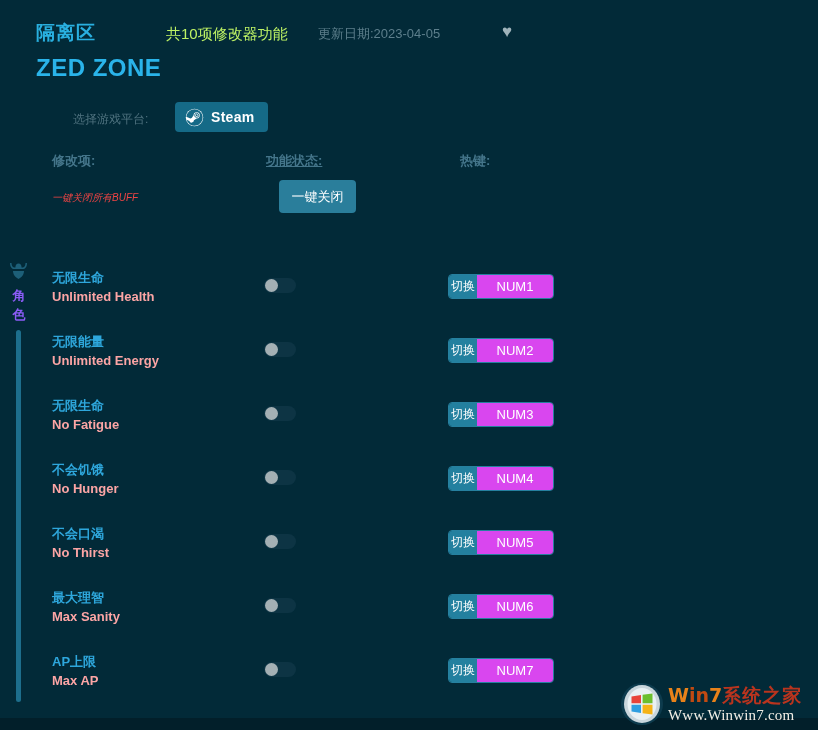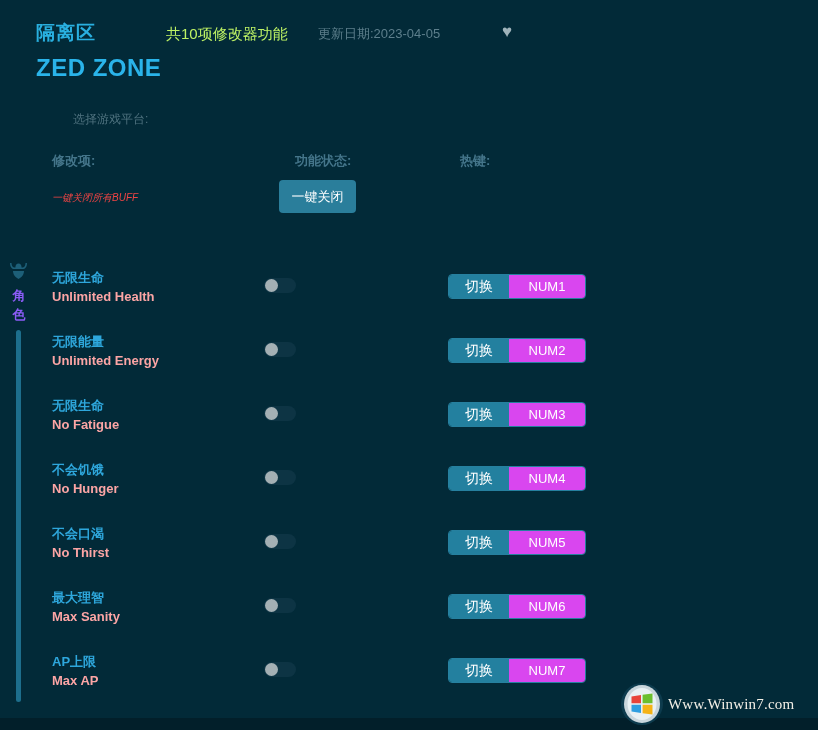--- a/index.html
+++ b/index.html
@@ -105,21 +105,21 @@
     width: 694px; height: 20px;
   }
   .col-h {
     position: absolute;
     top: 0;
     font-size: 13px;
     font-weight: bold;
     color: #44758a;
   }
   .col-h.c1 { left: 52px; }
-  .col-h.c2 { left: 295px; }
+  .col-h.c2 { left: 266px; text-decoration: underline; }
   .col-h.c3 { left: 460px; }
 
   
   .buff-row {
     position: absolute;
     left: 0; top: 180px;
     width: 818px; height: 42px;
   }
   .buff-label {
     position: absolute;
@@ -223,22 +223,22 @@
     display: flex;
     align-items: stretch;
     border: 1px solid #26809f;
     border-radius: 4px;
     overflow: hidden;
     cursor: pointer;
   }
   .hotkey .hk-action {
     background: #23809f;
     color: #ffffff;
-    font-size: 14px;
-    padding: 0 16px;
+    font-size: 12px;
+    padding: 0 2px;
     display: flex;
     align-items: center;
     justify-content: center;
   }
   .hotkey .hk-key {
     background: #d946ef;
     color: #ffffff;
     font-size: 13px;
     min-width: 62px;
     padding: 0 7px;
@@ -293,20 +293,29 @@
 <div class="header">
   <div class="title-cn">隔离区</div>
   <div class="title-en">ZED ZONE</div>
   <div class="meta-count">共10项修改器功能</div>
   <div class="meta-date">更新日期:2023-04-05</div>
   <div class="heart-icon">♥</div>
 </div>
 
 <div class="platform-row">
   <div class="platform-label">选择游戏平台:</div>
+  <div class="steam-btn">
+    <svg class="steam-logo" viewBox="0 0 24 24">
+      <circle cx="12" cy="12" r="11" fill="#ffffff"></circle>
+      <path d="M12 1.6a10.4 10.4 0 0 0-10.35 9.5l5.1 2.1a2.9 2.9 0 0 1 1.7-.52l2.4-3.4v-.05a3.9 3.9 0 1 1 3.9 3.9h-.1l-3.37 2.4a2.93 2.93 0 0 1-5.77.75l-3.6-1.5A10.4 10.4 0 1 0 12 1.6z" fill="#156a87"></path>
+      <circle cx="14.75" cy="9.25" r="2.6" fill="none" stroke="#156a87" stroke-width="1.1"></circle>
+      <circle cx="14.75" cy="9.25" r="1.25" fill="#156a87"></circle>
+    </svg>
+    <span>Steam</span>
+  </div>
 </div>
 
 <div class="col-headers">
   <div class="col-h c1">修改项:</div>
   <div class="col-h c2">功能状态:</div>
   <div class="col-h c3">热键:</div>
 </div>
 
 <div class="buff-row">
   <div class="buff-label">一键关闭所有BUFF</div>
@@ -432,15 +441,16 @@
     <ellipse cx="22" cy="22" rx="18" ry="19" fill="#c9d6dc"></ellipse>
     <ellipse cx="22" cy="22" rx="14.5" ry="16" fill="#e9f1f4"></ellipse>
     <g transform="translate(22,22)">
       <path d="M-10.5 -7.5 L-1 -9 L-1 -0.8 L-10.5 -0.8 Z" fill="#e8443a"></path>
       <path d="M0.6 -9.2 L10.5 -10.6 L10.5 -0.8 L0.6 -0.8 Z" fill="#6bbf2e"></path>
       <path d="M-10.5 0.8 L-1 0.8 L-1 9 L-10.5 7.5 Z" fill="#2f9ee0"></path>
       <path d="M0.6 0.8 L10.5 0.8 L10.5 10.6 L0.6 9.2 Z" fill="#f5b316"></path>
     </g>
   </svg>
   <div class="wm-text">
+    <div class="wm-line1"><span class="wm-win">W</span><span class="wm-in">in</span><span class="wm-7">7</span><span class="wm-cn">系统之家</span></div>
     <div class="wm-line2">Www.Winwin7.com</div>
   </div>
 </div>
 
 </body></html>

